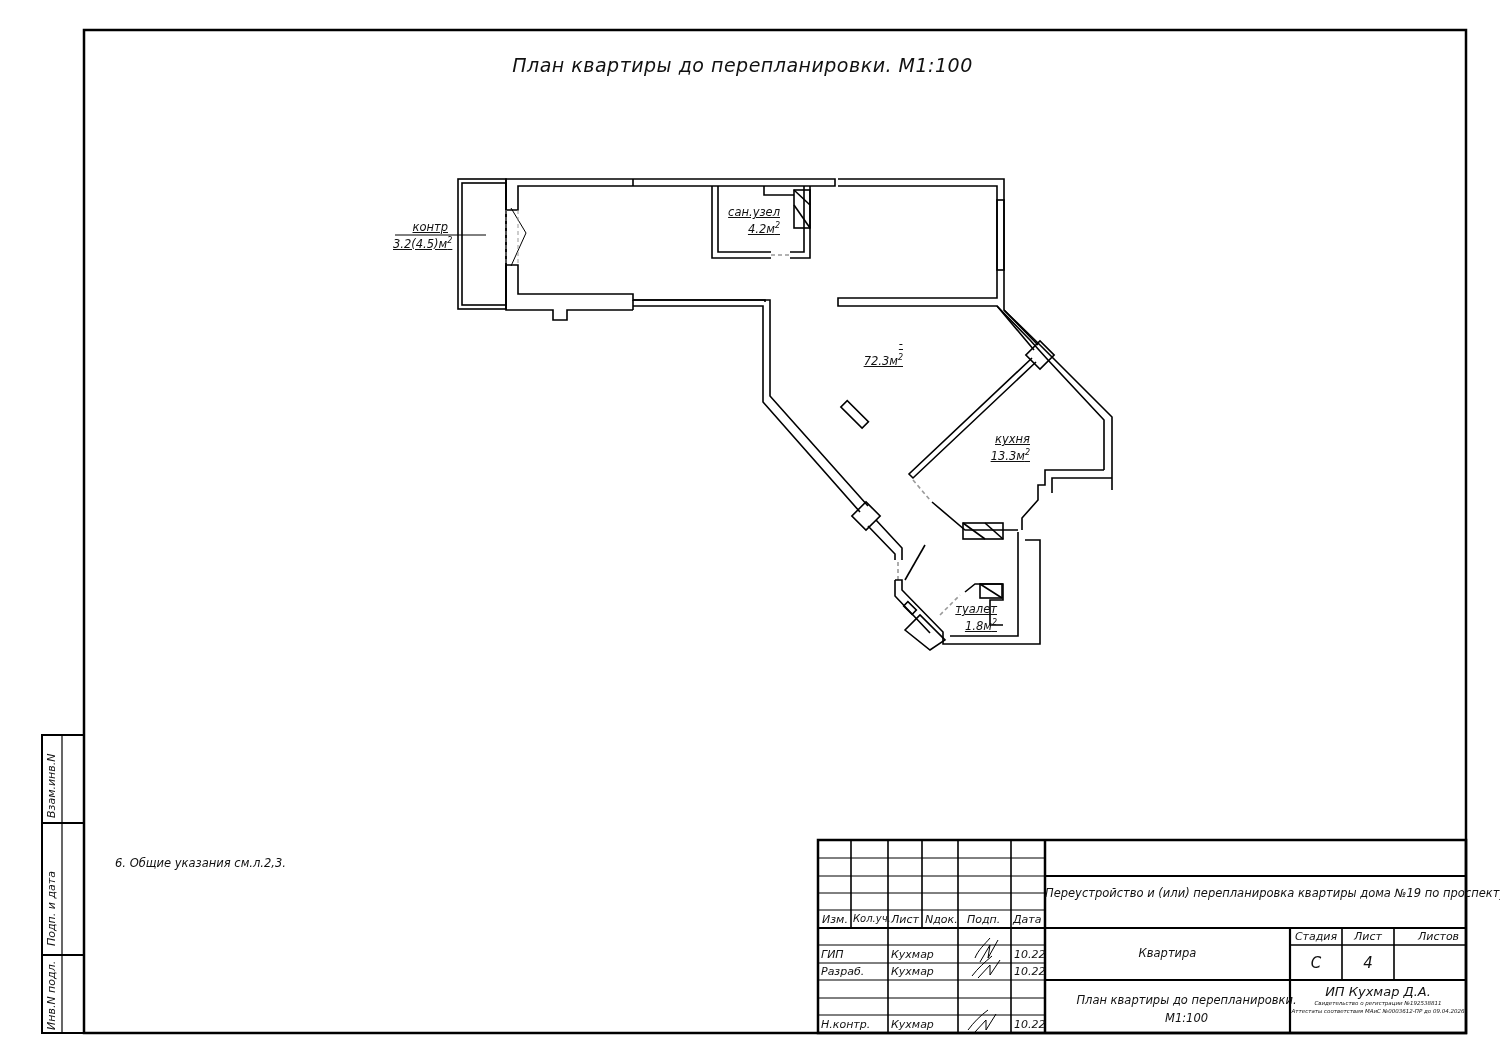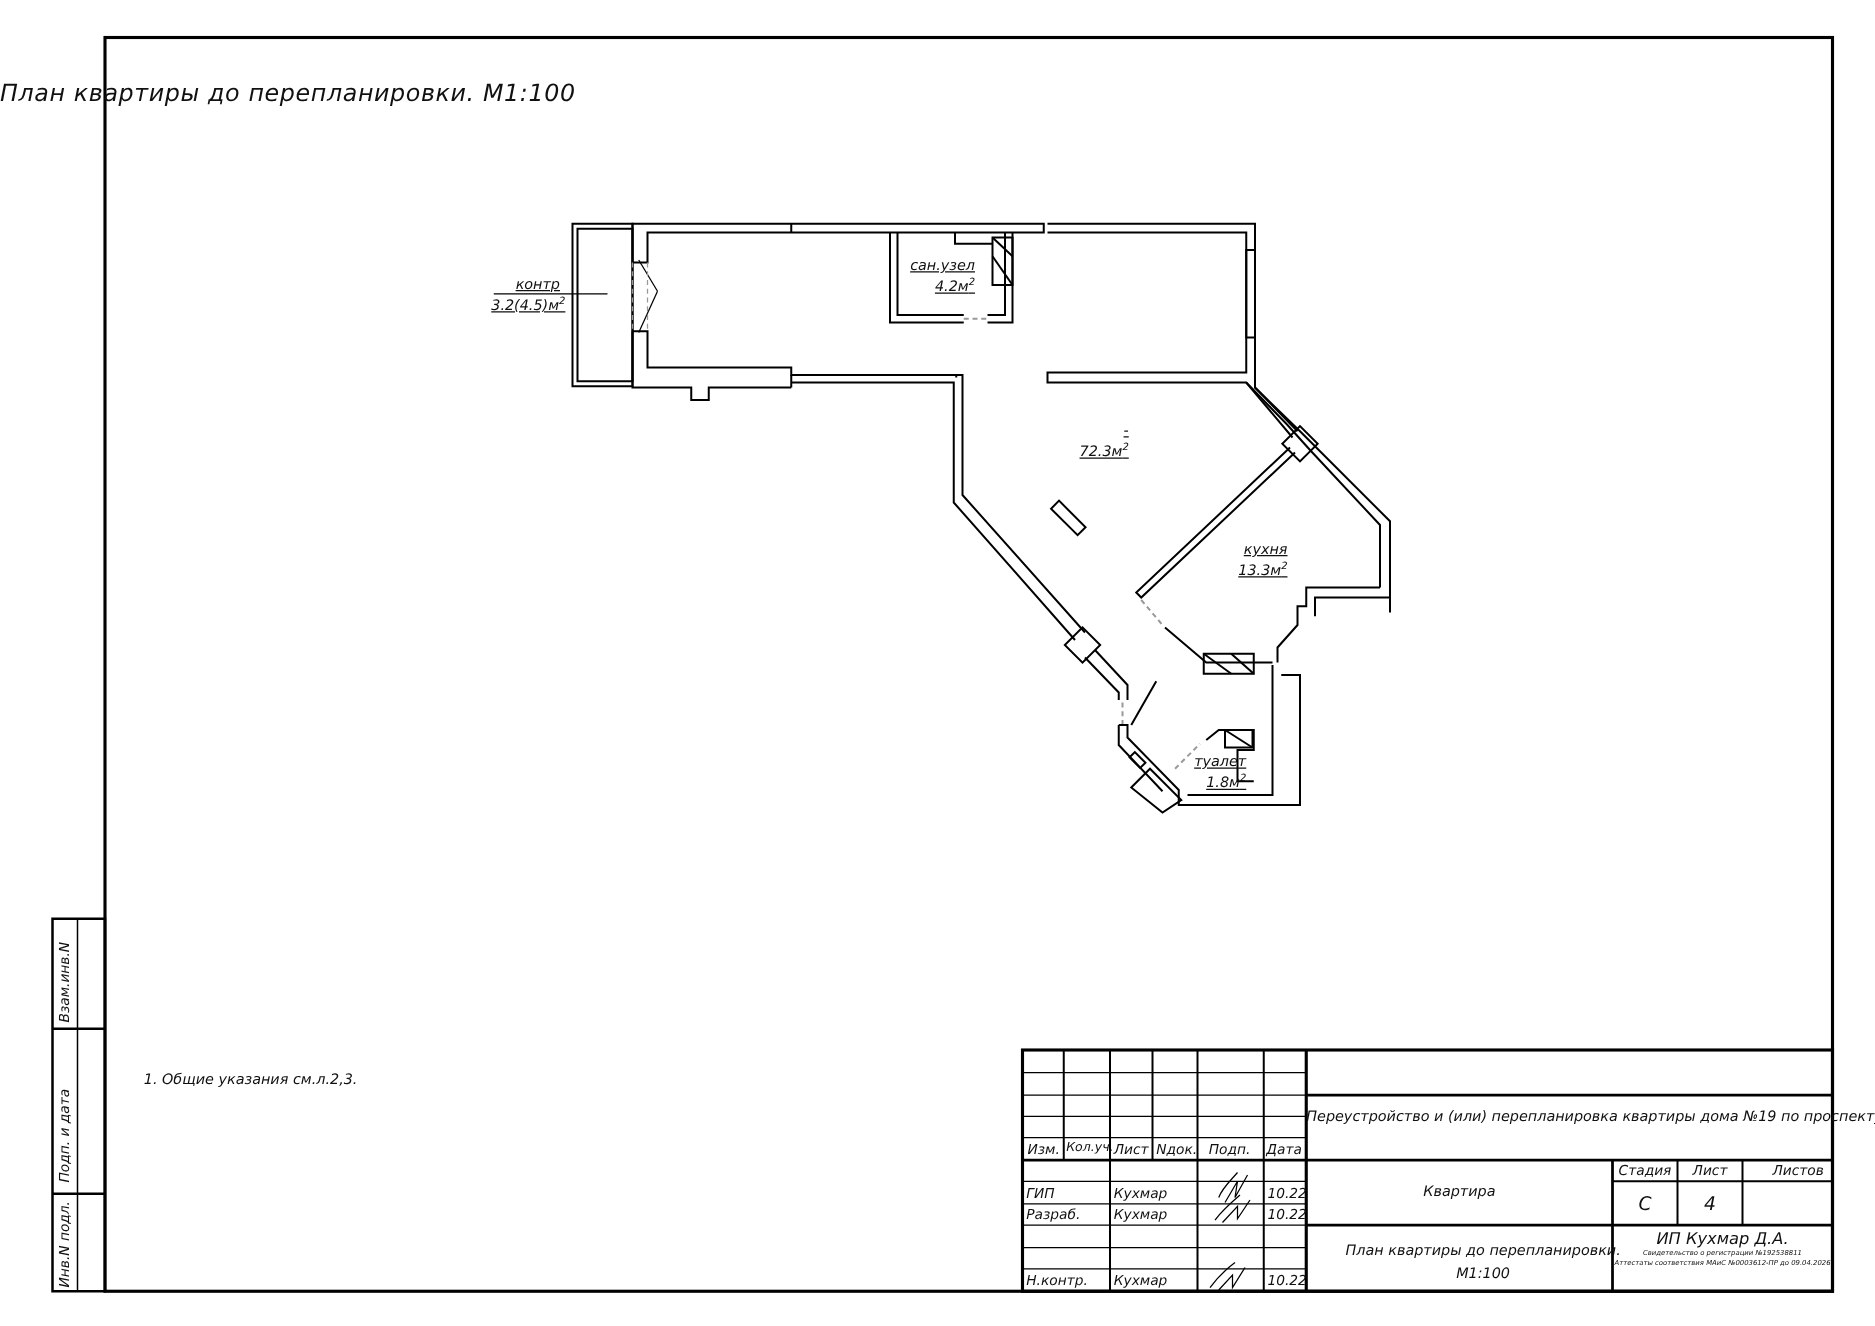--- a/index.html
+++ b/index.html
@@ -1,20 +1,20 @@
 <!DOCTYPE html>
 <html><head>
 <meta charset="utf-8">
 <style>
   html, body { margin: 0; padding: 0; background: #ffffff; }
   body { width: 1500px; height: 1061px; position: relative; overflow: hidden;
          font-family: "DejaVu Sans", sans-serif; color: #111; }
   #plan-svg { position: absolute; left: 0; top: 0; width: 1500px; height: 1061px; }
   .abs { position: absolute; white-space: nowrap; }
-  .title { left: 0; width: 1485px; top: 64px; text-align: left; font-size: 19px; font-style: italic; letter-spacing: 0.5px; }
+  .title { left: 0; width: 1485px; top: 54px; text-align: center; font-size: 19px; font-style: italic; letter-spacing: 0.5px; }
   .room-label { font-size: 11.5px; font-style: italic; text-align: right; line-height: 13px; text-decoration: underline; }
   .note { left: 115px; top: 856px; font-size: 11.5px; font-style: italic; }
   .cell { position: absolute; font-style: italic; font-size: 11px; white-space: nowrap; }
   .vtext { position: absolute; transform-origin: left top; transform: rotate(-90deg); font-style: italic; font-size: 11px; white-space: nowrap; }
   .tb-center { text-align: center; }
 </style>
 </head>
 <body>
 
 <svg id="plan-svg" viewBox="0 0 1500 1061" xmlns="http://www.w3.org/2000/svg">
@@ -154,21 +154,21 @@
 </div>
 <div class="abs room-label" style="left:970px; top:433px; width:60px;">
   <div>кухня</div>
   <div><span>13.3м</span><sup style="font-size:8px">2</sup></div>
 </div>
 <div class="abs room-label" style="left:945px; top:603px; width:52px;">
   <div>туалет</div>
   <div><span>1.8м</span><sup style="font-size:8px">2</sup></div>
 </div>
 
-<div class="abs note">1. Общие указания см.л.2,3.</div>
+<div class="abs note">6. Общие указания см.л.2,3.</div>
 
 <div class="vtext" style="left:45px; top:818px;">Взам.инв.N</div>
 <div class="vtext" style="left:45px; top:946px;">Подп. и дата</div>
 <div class="vtext" style="left:45px; top:1030px;">Инв.N подл.</div>
 
 <div class="cell" style="left:822px; top:913px;">Изм.</div>
 <div class="cell" style="left:853px; top:913px; font-size:10px;">Кол.уч.</div>
 <div class="cell" style="left:891px; top:913px;">Лист</div>
 <div class="cell" style="left:925px; top:913px;">Nдок.</div>
 <div class="cell" style="left:967px; top:913px;">Подп.</div>

